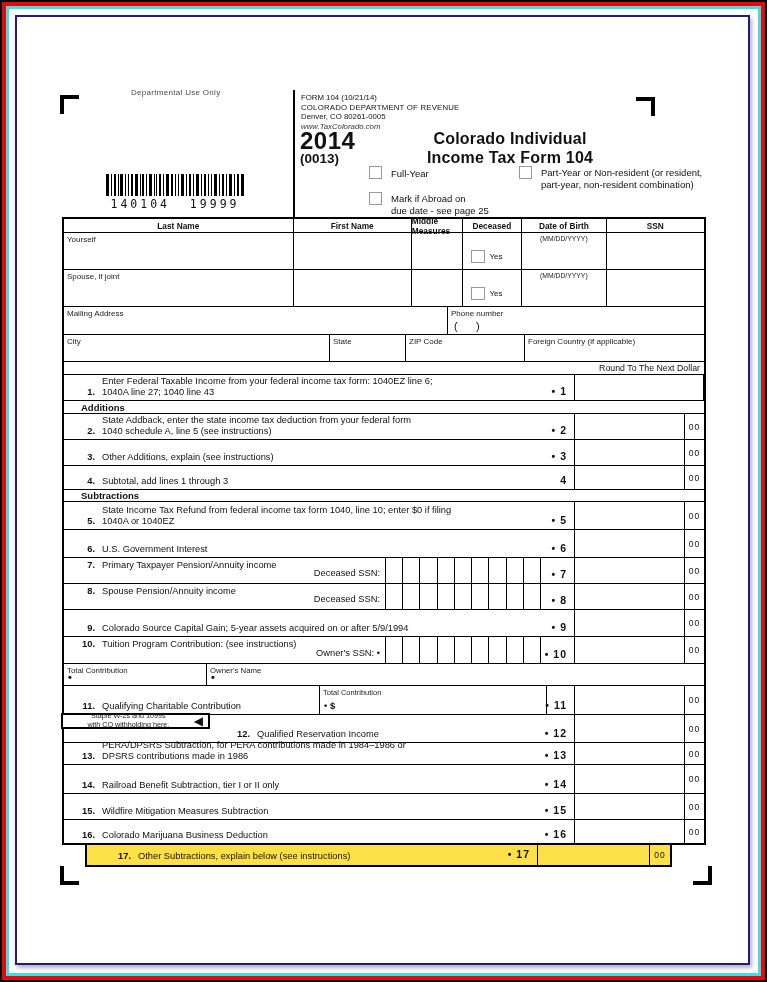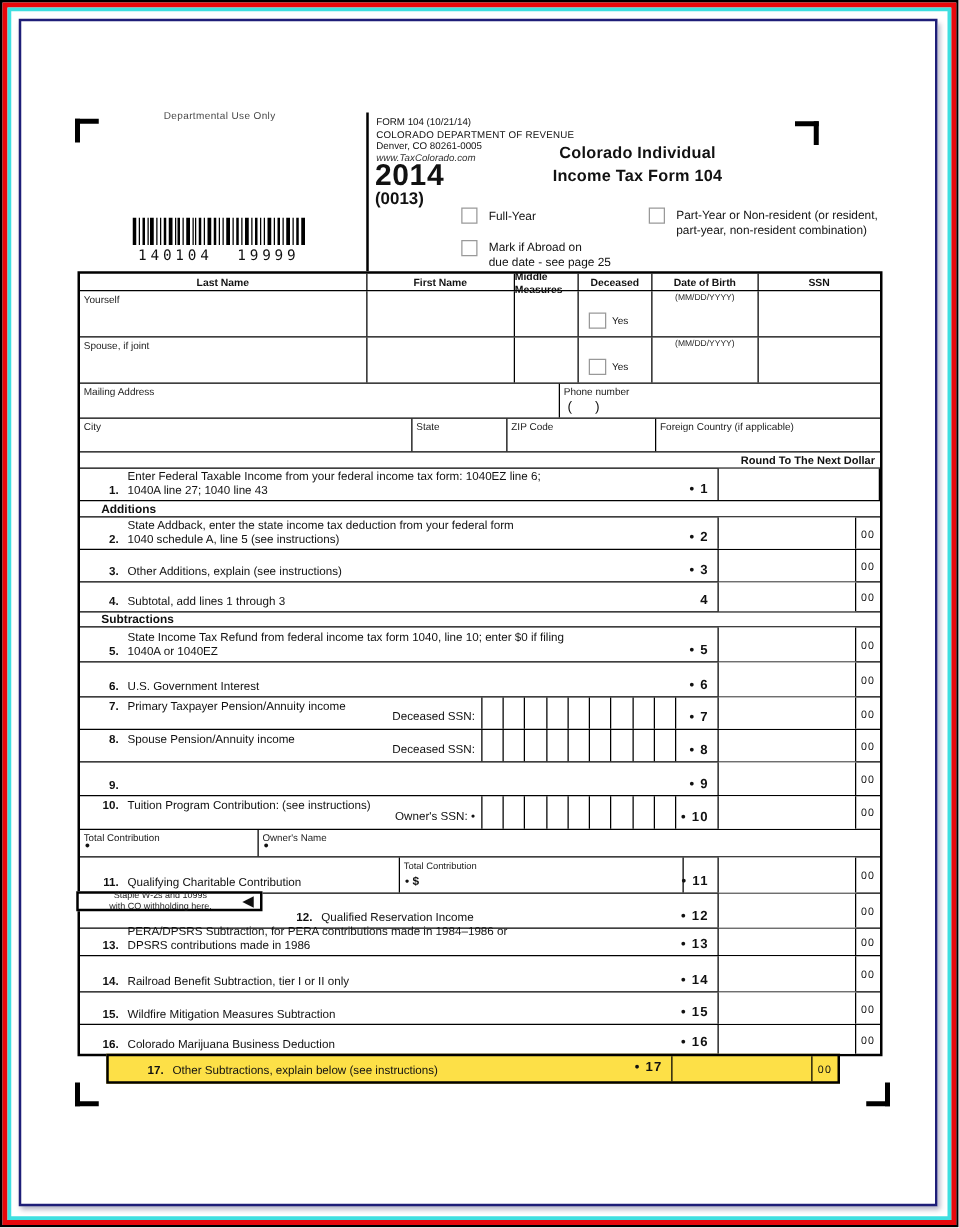--- a/index.html
+++ b/index.html
@@ -27,21 +27,21 @@
 
   .barcode{left:106px;top:174px;width:138px;height:22px;}
   .barcode-num{left:100px;top:197px;width:150px;text-align:center;
      font-family:"DejaVu Sans Mono",monospace;font-size:11.5px;letter-spacing:3px;white-space:pre;}
 
   .info-block{left:301px;top:93px;width:250px;font-size:7.8px;line-height:9.6px;}
   .info-dept{font-weight:400;letter-spacing:.2px;}
   .info-site{font-style:italic;color:#333;}
   .year{left:300px;top:127px;font-size:24px;font-weight:700;letter-spacing:.5px;}
   .form-code{left:300px;top:151px;font-size:13.5px;font-weight:700;}
-  .main-title{left:365px;top:112px;width:290px;text-align:center;font-size:13px;font-weight:700;line-height:19px;letter-spacing:.2px;}
+  .main-title{left:365px;top:129px;width:290px;text-align:center;font-size:16px;font-weight:700;line-height:19px;letter-spacing:.2px;}
 
   .cb{width:13px;height:13px;border:1px solid #999;background:#fff;}
   .cb-lbl{font-size:9.5px;line-height:11.5px;}
   .cb-fullyear{left:369px;top:166px;}
   .lbl-fullyear{left:391px;top:168px;}
   .cb-abroad{left:369px;top:192px;}
   .lbl-abroad{left:391px;top:193px;}
   .cb-partyear{left:519px;top:166px;}
   .lbl-partyear{left:541px;top:167px;width:165px;}
 
@@ -62,21 +62,21 @@
   .fx{flex:1;}
 
   .fld-lbl{position:absolute;left:3px;top:2px;font-size:8px;color:#222;white-space:nowrap;}
   .dob-hint{position:absolute;left:0;right:0;top:2px;text-align:center;font-size:6.8px;color:#222;}
   .dec-wrap{position:absolute;left:8px;bottom:6px;display:flex;align-items:center;gap:5px;}
   .dec-wrap .cb{width:14px;height:13px;}
   .yes-lbl{font-size:8px;}
   .phone-paren{position:absolute;left:6px;bottom:2px;font-size:11px;white-space:pre;}
 
   .round-row{display:flex;align-items:center;justify-content:flex-end;padding-right:4px;
-     font-size:8.8px;font-weight:700;border-bottom:1px solid #000;padding-left:31px;}
+     font-size:8.8px;font-weight:400;border-bottom:1px solid #000;padding-left:31px;}
   .band{display:flex;align-items:center;padding-left:17px;font-size:9.5px;font-weight:700;border-bottom:1px solid #000;}
 
   .desc{flex:1;display:flex;align-items:flex-end;padding:2px 4px 3px 0;position:relative;border-right:1px solid #000;}
   .desc .num{width:20px;text-align:right;font-size:9.3px;font-weight:700;margin-left:11px;flex:none;}
   .desc .txt{margin-left:7px;font-size:9.3px;line-height:10.4px;max-width:440px;}
   .marker{position:absolute;right:7px;bottom:3px;font-size:10.5px;font-weight:700;letter-spacing:1px;white-space:nowrap;}
   .amt{width:110px;border-right:1px solid #000;background:#fff;}
   .amt-wide{width:129px;}
   .cents{width:19px;display:flex;align-items:center;justify-content:center;font-size:8.5px;letter-spacing:1px;}
 
@@ -386,20 +386,21 @@
         </div>
         <span class="marker">• 8</span>
       </div>
       <div class="amt"></div>
       <div class="cents">00</div>
     </div>
 
     <div class="row h27">
       <div class="desc">
         <span class="num">9.</span>
+        <span class="txt">Colorado Source Capital Gain; 5-year assets acquired on or after 5/9/1994</span>
         <span class="marker">• 9</span>
       </div>
       <div class="amt"></div>
       <div class="cents">00</div>
     </div>
 
     <div class="row h27">
       <div class="desc col">
         <div class="titleline">
           <span class="num">10.</span>

